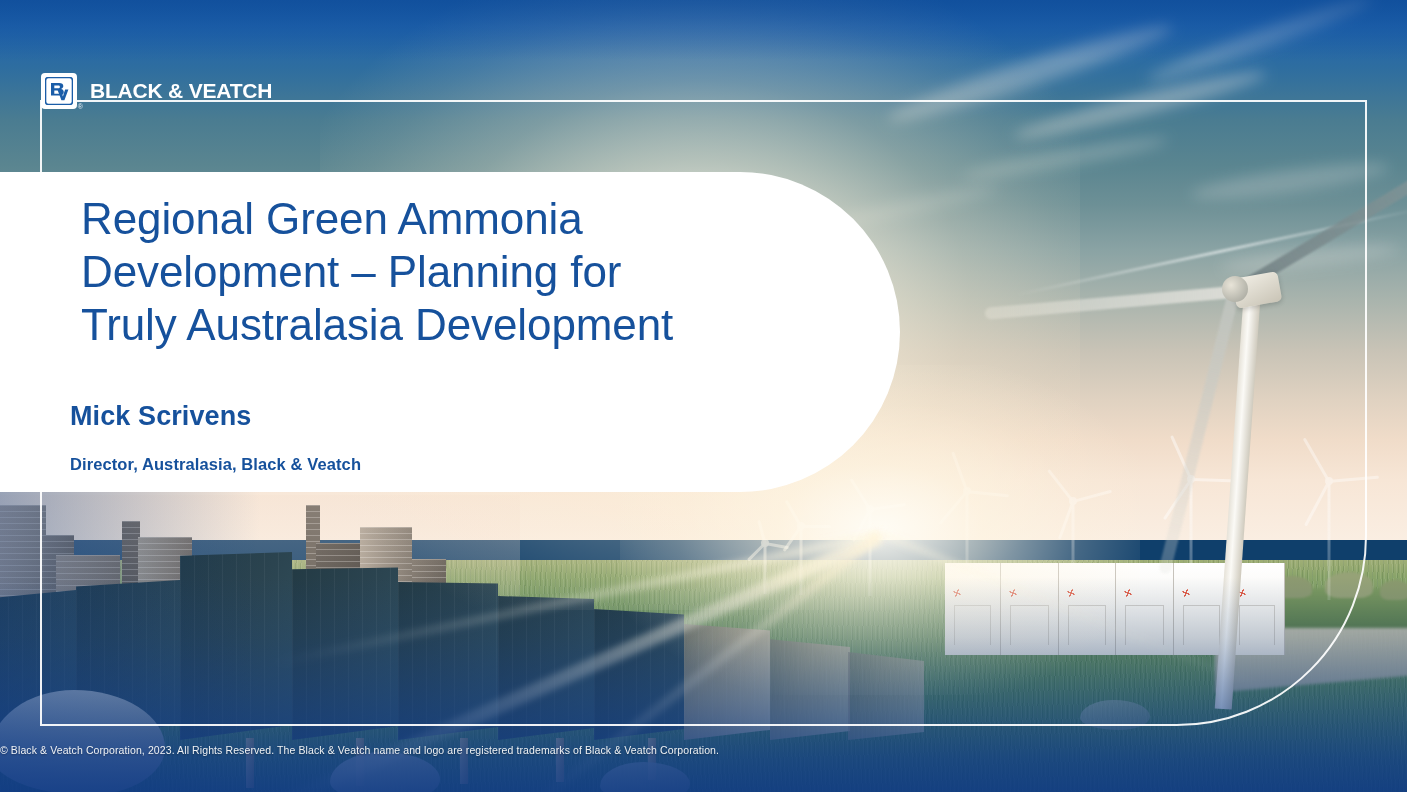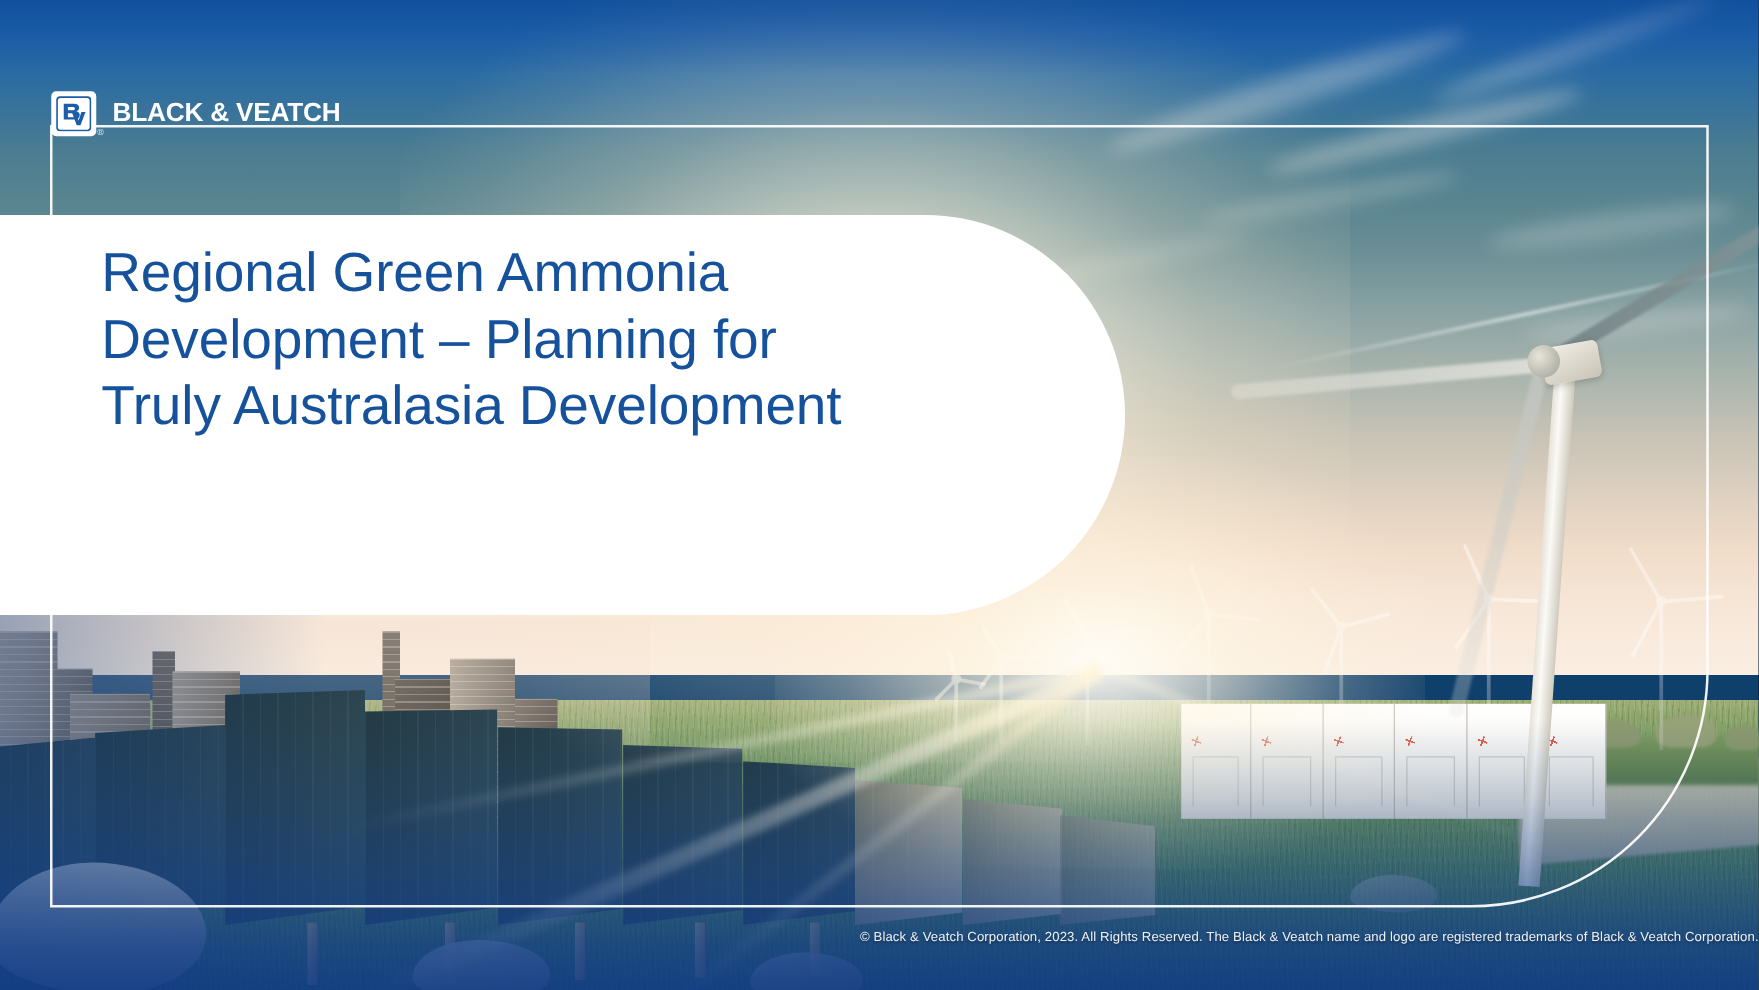--- a/index.html
+++ b/index.html
@@ -268,21 +268,21 @@
     display:flex;align-items:center;justify-content:center;
   }
   .logo-mark svg{display:block;}
   .logo-reg{position:absolute;right:-6px;bottom:-1px;font-size:7px;color:#e6edf5;}
   .logo-text{
     color:#fff;font-size:21px;font-weight:700;letter-spacing:-.2px;white-space:nowrap;
   }
 
   
   .footer{
-    position:absolute;left:0;bottom:36px;width:100%;text-align:right;
+    position:absolute;left:0;bottom:36px;width:100%;text-align:left;
     font-size:10.5px;color:rgba(255,255,255,.93);letter-spacing:.1px;
     text-shadow:0 1px 2px rgba(0,0,0,.35);
   }
 </style>
 </head>
 <body>
 
 <div class="slide">
 
   <div class="photo">
@@ -494,16 +494,18 @@
     </span>
     <span class="logo-text">BLACK &amp; VEATCH</span>
   </div>
 
   <div class="titleBlock">
     <h1 class="slide-title">Regional Green Ammonia
 Development – Planning for
 Truly Australasia Development</h1>
   </div>
 
+  <div class="presenter">Mick Scrivens</div>
+  <div class="presenter-role">Director, Australasia, Black &amp; Veatch</div>
 
   <div class="footer">© Black &amp; Veatch Corporation, 2023. All Rights Reserved. The Black &amp; Veatch name and logo are registered trademarks of Black &amp; Veatch Corporation.</div>
 
 </div>
 
 </body></html>

